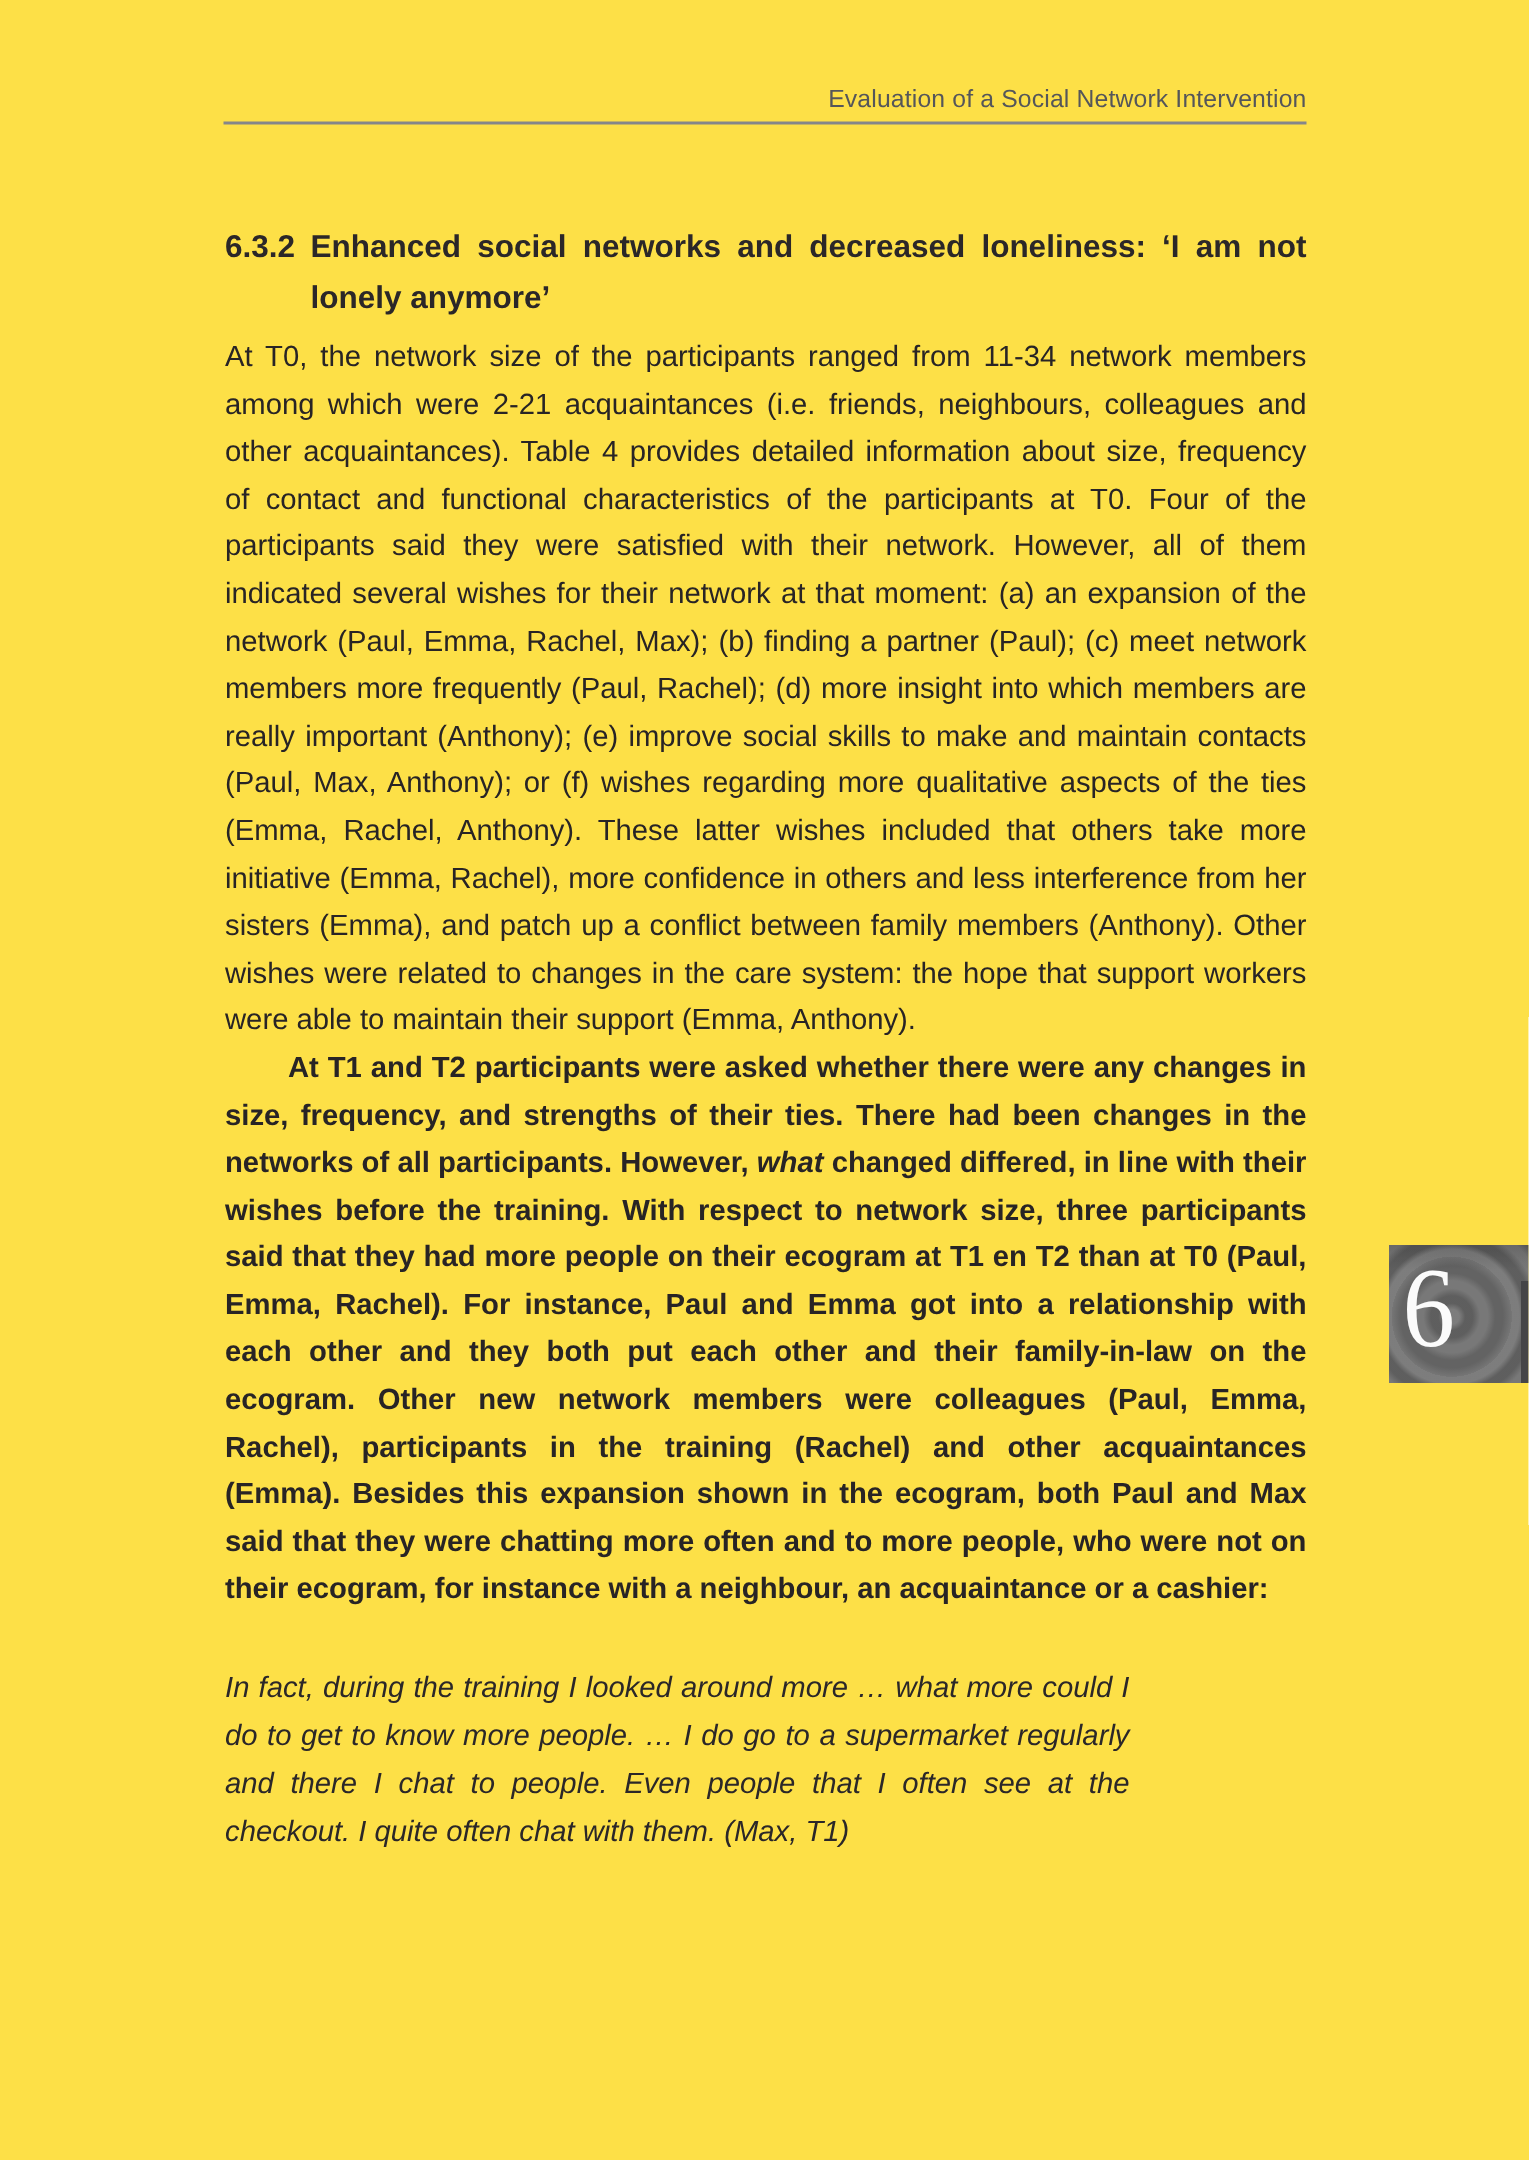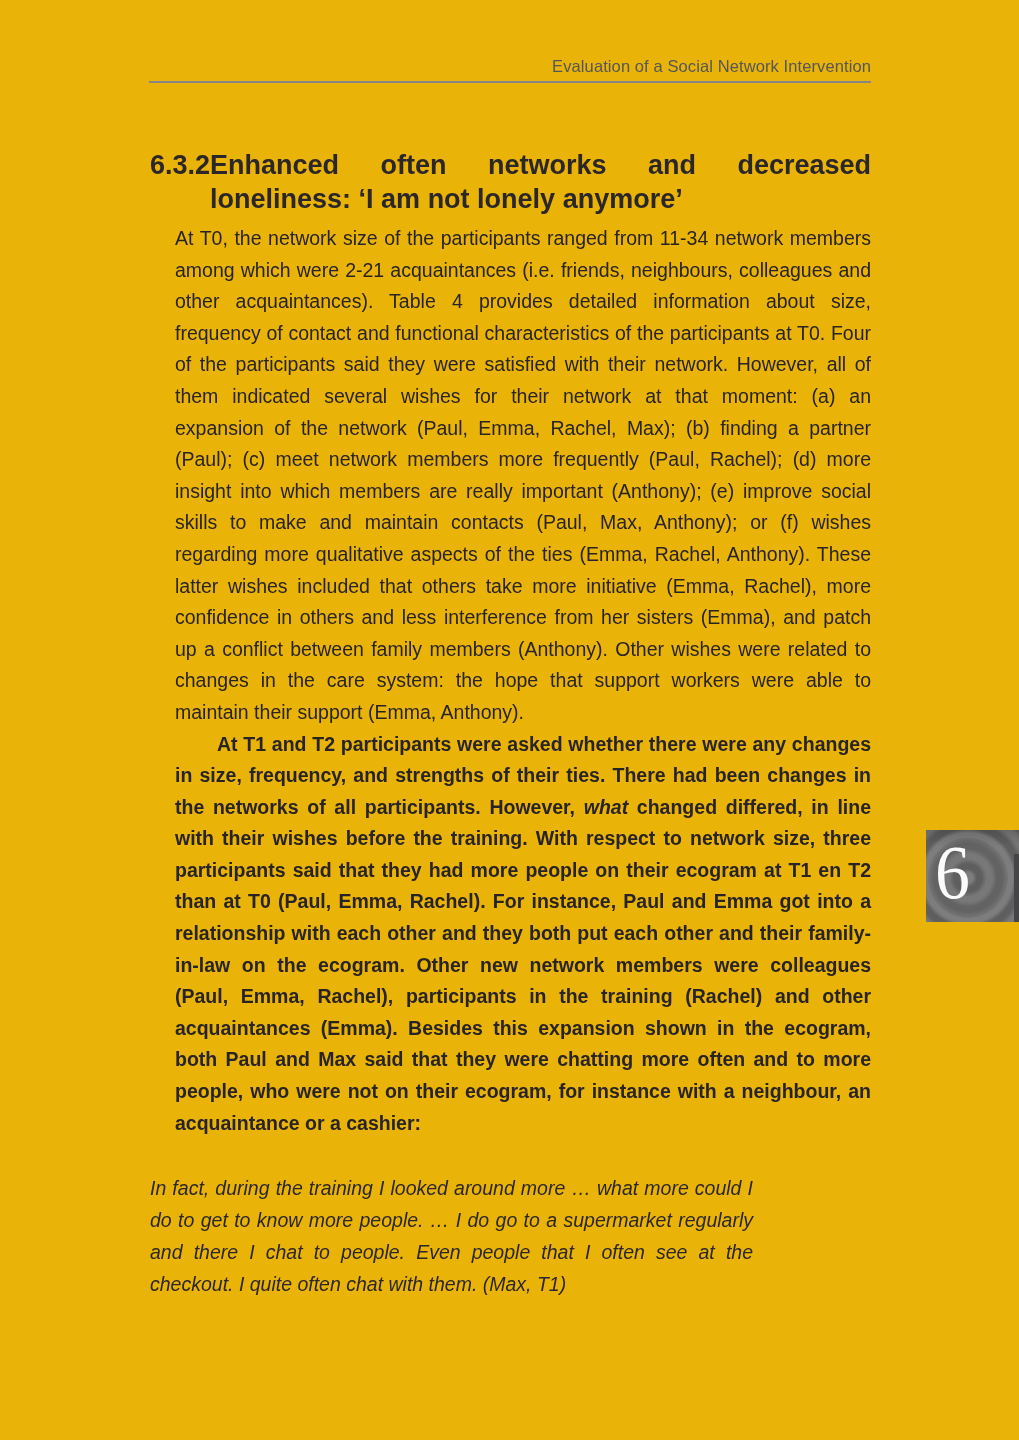--- a/index.html
+++ b/index.html
@@ -4,21 +4,21 @@
 <style>
   * { margin: 0; padding: 0; box-sizing: border-box; }
   html, body { background: #ffffff; }
   body {
     width: 1019px; height: 1440px;
     position: relative;
     font-family: "Liberation Sans", sans-serif;
     color: #2a2627;
     overflow: hidden;
   }
-  .page { position: absolute; inset: 0; background: #eab308; }
+  .page { position: absolute; inset: 0; background: #fde047; }
 
   
   .running-head {
     position: absolute;
     left: 149px; top: 57px; width: 722px;
     text-align: right;
     font-size: 16.5px;
     letter-spacing: 0.1px;
     color: #55565a;
   }
@@ -30,35 +30,34 @@
 
   
   .content {
     position: absolute;
     left: 150px; top: 148px; width: 721px;
   }
 
   .section-heading {
     display: flex;
     font-weight: bold;
-    font-size: 27px;
+    font-size: 21px;
     line-height: 34px;
     color: #2b2728;
     margin-bottom: 7px;
   }
   .section-number { flex: 0 0 57px; }
   .section-title { flex: 1 1 auto; text-align: justify; }
 
   .body-para {
     font-size: 19.5px;
     line-height: 31.6px;
     text-align: justify;
     text-justify: inter-word;
     color: #282425;
-    margin-left: 25px;
   }
   .body-para.indented { text-indent: 42px; font-weight: bold; }
 
   .quote {
     margin-top: 33px;
     width: 603px;
     font-style: italic;
     font-size: 19.5px;
     line-height: 32px;
     text-align: justify;
@@ -114,21 +113,21 @@
 <div class="page">
 
   <div class="running-head">Evaluation of a Social Network Intervention</div>
 
   <div class="header-rule"></div>
 
   <div class="content">
 
     <h2 class="section-heading">
       <span class="section-number">6.3.2</span>
-      <span class="section-title">Enhanced often networks and decreased loneliness: ‘I am not lonely anymore’</span>
+      <span class="section-title">Enhanced social networks and decreased loneliness: ‘I am not lonely anymore’</span>
     </h2>
 
     <p class="body-para">At T0, the network size of the participants ranged from 11-34 network members among which were 2-21 acquaintances (i.e. friends, neighbours, colleagues and other acquaintances). Table 4 provides detailed information about size, frequency of contact and functional characteristics of the participants at T0. Four of the participants said they were satisfied with their network. However, all of them indicated several wishes for their network at that moment: (a) an expansion of the network (Paul, Emma, Rachel, Max); (b) finding a partner (Paul); (c) meet network members more frequently (Paul, Rachel); (d) more insight into which members are really important (Anthony); (e) improve social skills to make and maintain contacts (Paul, Max, Anthony); or (f) wishes regarding more qualitative aspects of the ties (Emma, Rachel, Anthony). These latter wishes included that others take more initiative (Emma, Rachel), more confidence in others and less interference from her sisters (Emma), and patch up a conflict between family members (Anthony). Other wishes were related to changes in the care system: the hope that support workers were able to maintain their support (Emma, Anthony).</p>
 
     <p class="body-para indented"><span>At T1 and T2 participants were asked whether there were any changes in size, frequency, and strengths of their ties. There had been changes in the networks of all participants. However, </span><em>what</em><span> changed differed, in line with their wishes before the training. With respect to network size, three participants said that they had more people on their ecogram at T1 en T2 than at T0 (Paul, Emma, Rachel). For instance, Paul and Emma got into a relationship with each other and they both put each other and their family-in-law on the ecogram. Other new network members were colleagues (Paul, Emma, Rachel), participants in the training (Rachel) and other acquaintances (Emma). Besides this expansion shown in the ecogram, both Paul and Max said that they were chatting more often and to more people, who were not on their ecogram, for instance with a neighbour, an acquaintance or a cashier:</span></p>
 
     <blockquote class="quote">In fact, during the training I looked around more … what more could I do to get to know more people. …  I do go to a supermarket regularly and there I chat to people. Even people that I often see at the checkout. I quite often chat with them. (Max, T1)</blockquote>
 
   </div>
 

